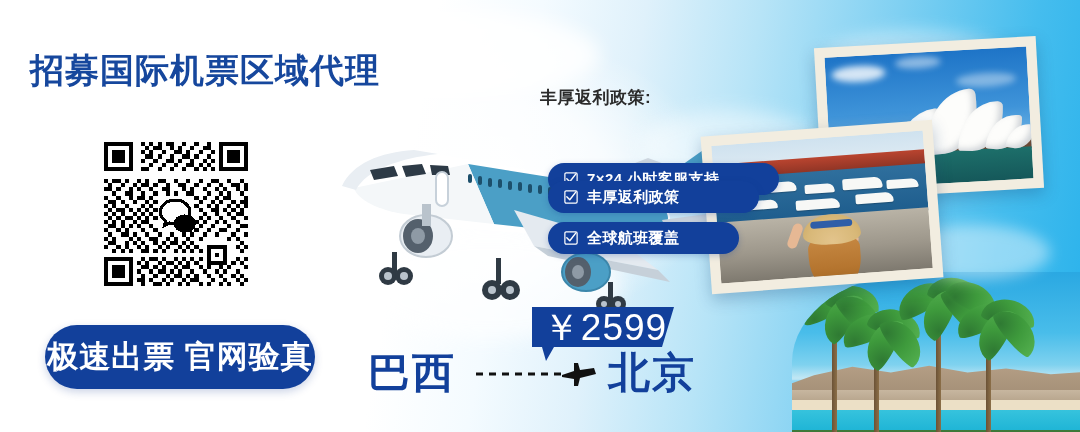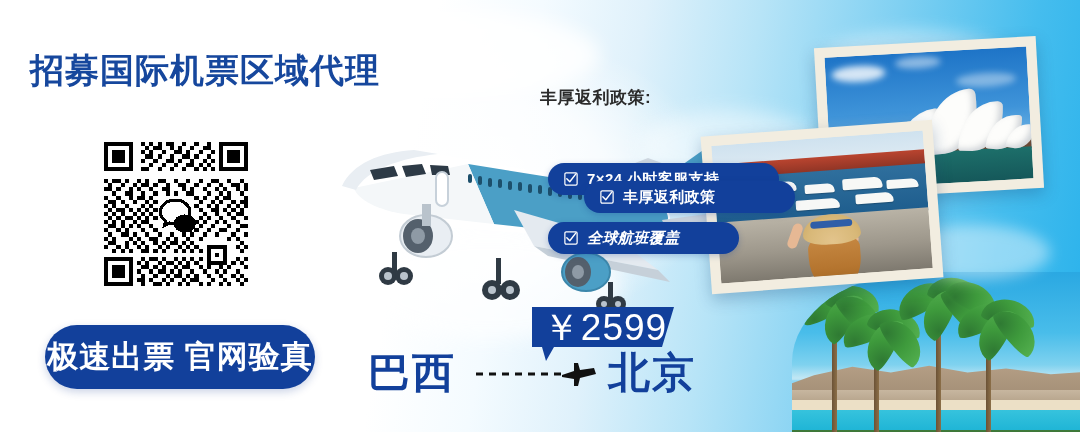--- a/index.html
+++ b/index.html
@@ -71,22 +71,22 @@
   }
   .pill{
     position:absolute;left:548px;height:32px;
     background:#12409B;border-radius:16px;
     display:flex;align-items:center;gap:9px;
     padding:0 20px 0 16px;
     color:#fff;font-size:15px;font-weight:700;letter-spacing:.4px;
     box-shadow:0 2px 6px rgba(16,55,140,.25);
   }
   .pill.p1{top:139px;width:195px;margin-top:24px;}
-  .pill.p2{top:181px;width:175px;margin-left:36px;}
-  .pill.p3{top:222px;width:155px;font-style:italic;}
+  .pill.p2{top:181px;width:175px;}
+  .pill.p3{top:222px;width:155px;}
   .chk{width:14px;height:14px;flex:0 0 auto;display:block;}
 
   
   .price-bubble{position:absolute;left:524px;top:303px;width:156px;height:58px;}
   .price-text{
     position:absolute;left:545px;top:309px;width:120px;height:38px;
     display:flex;align-items:center;justify-content:center;
     color:#fff;font-size:37px;font-weight:400;letter-spacing:1px;
     white-space:nowrap;
   }

